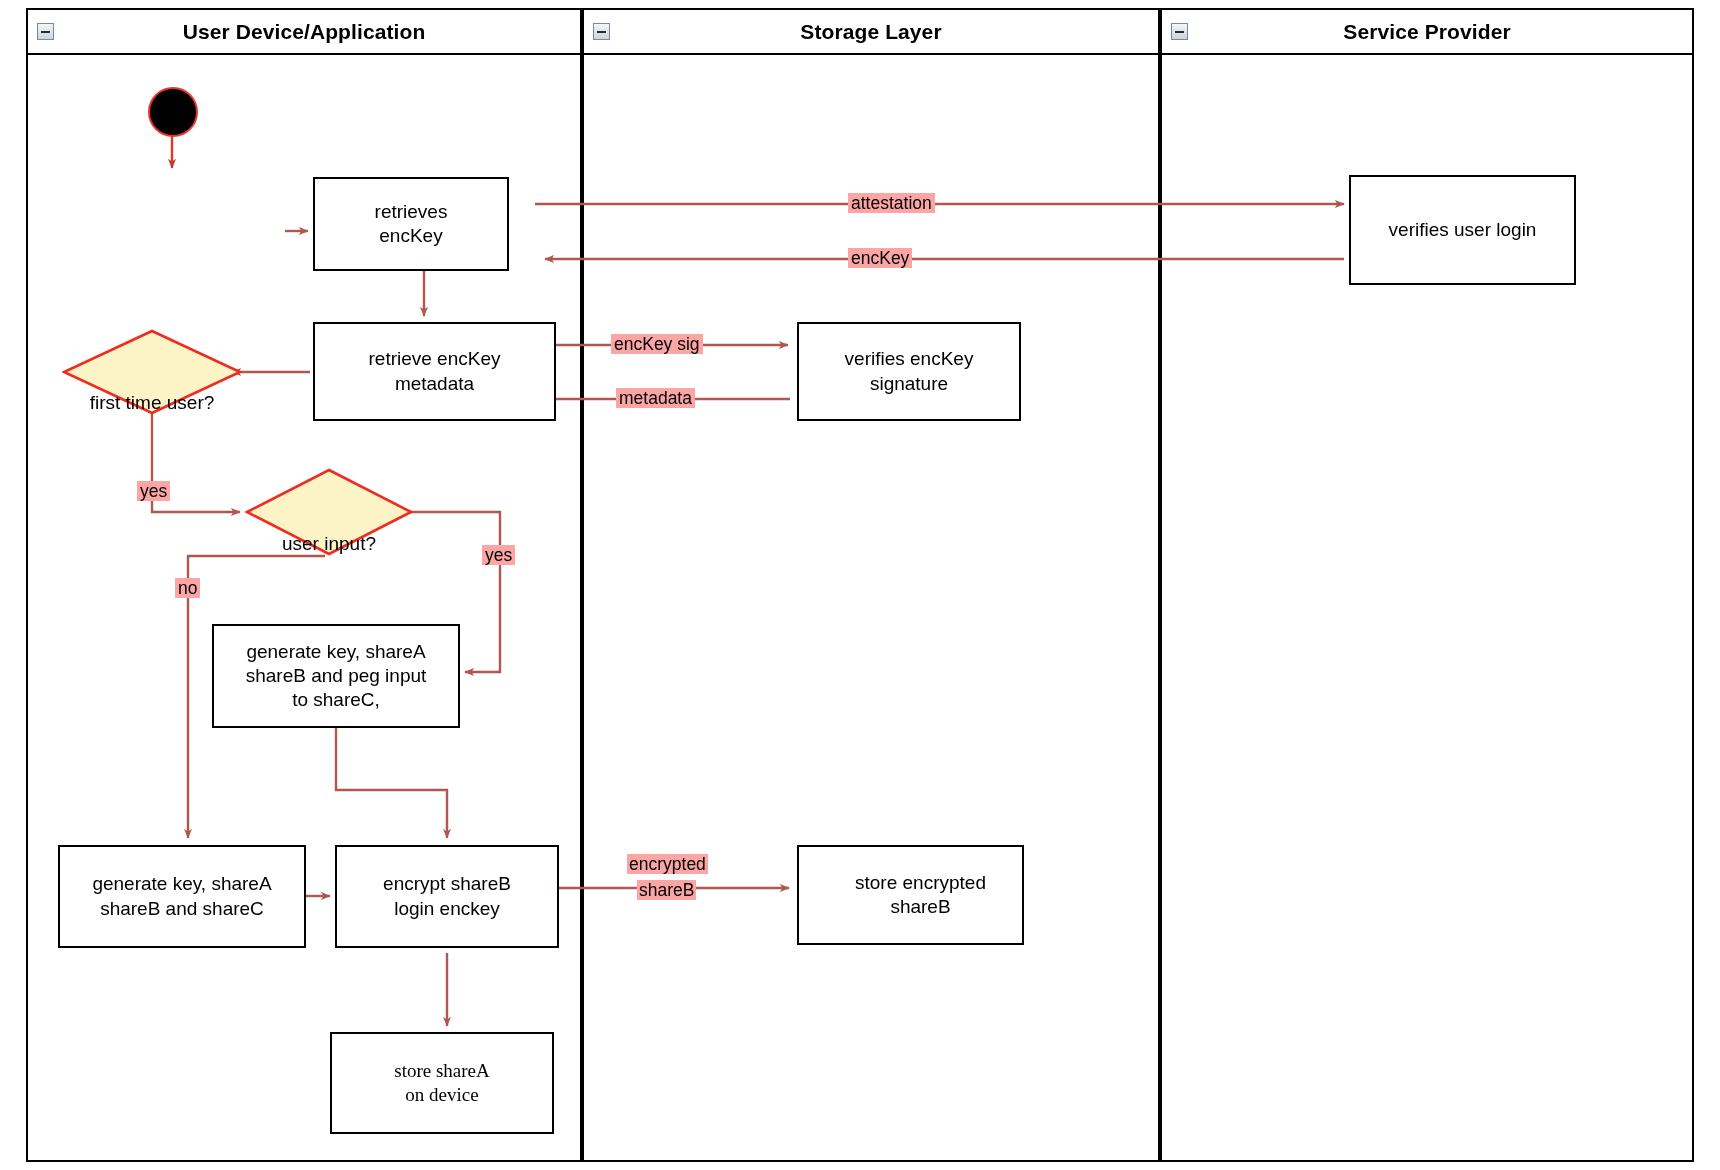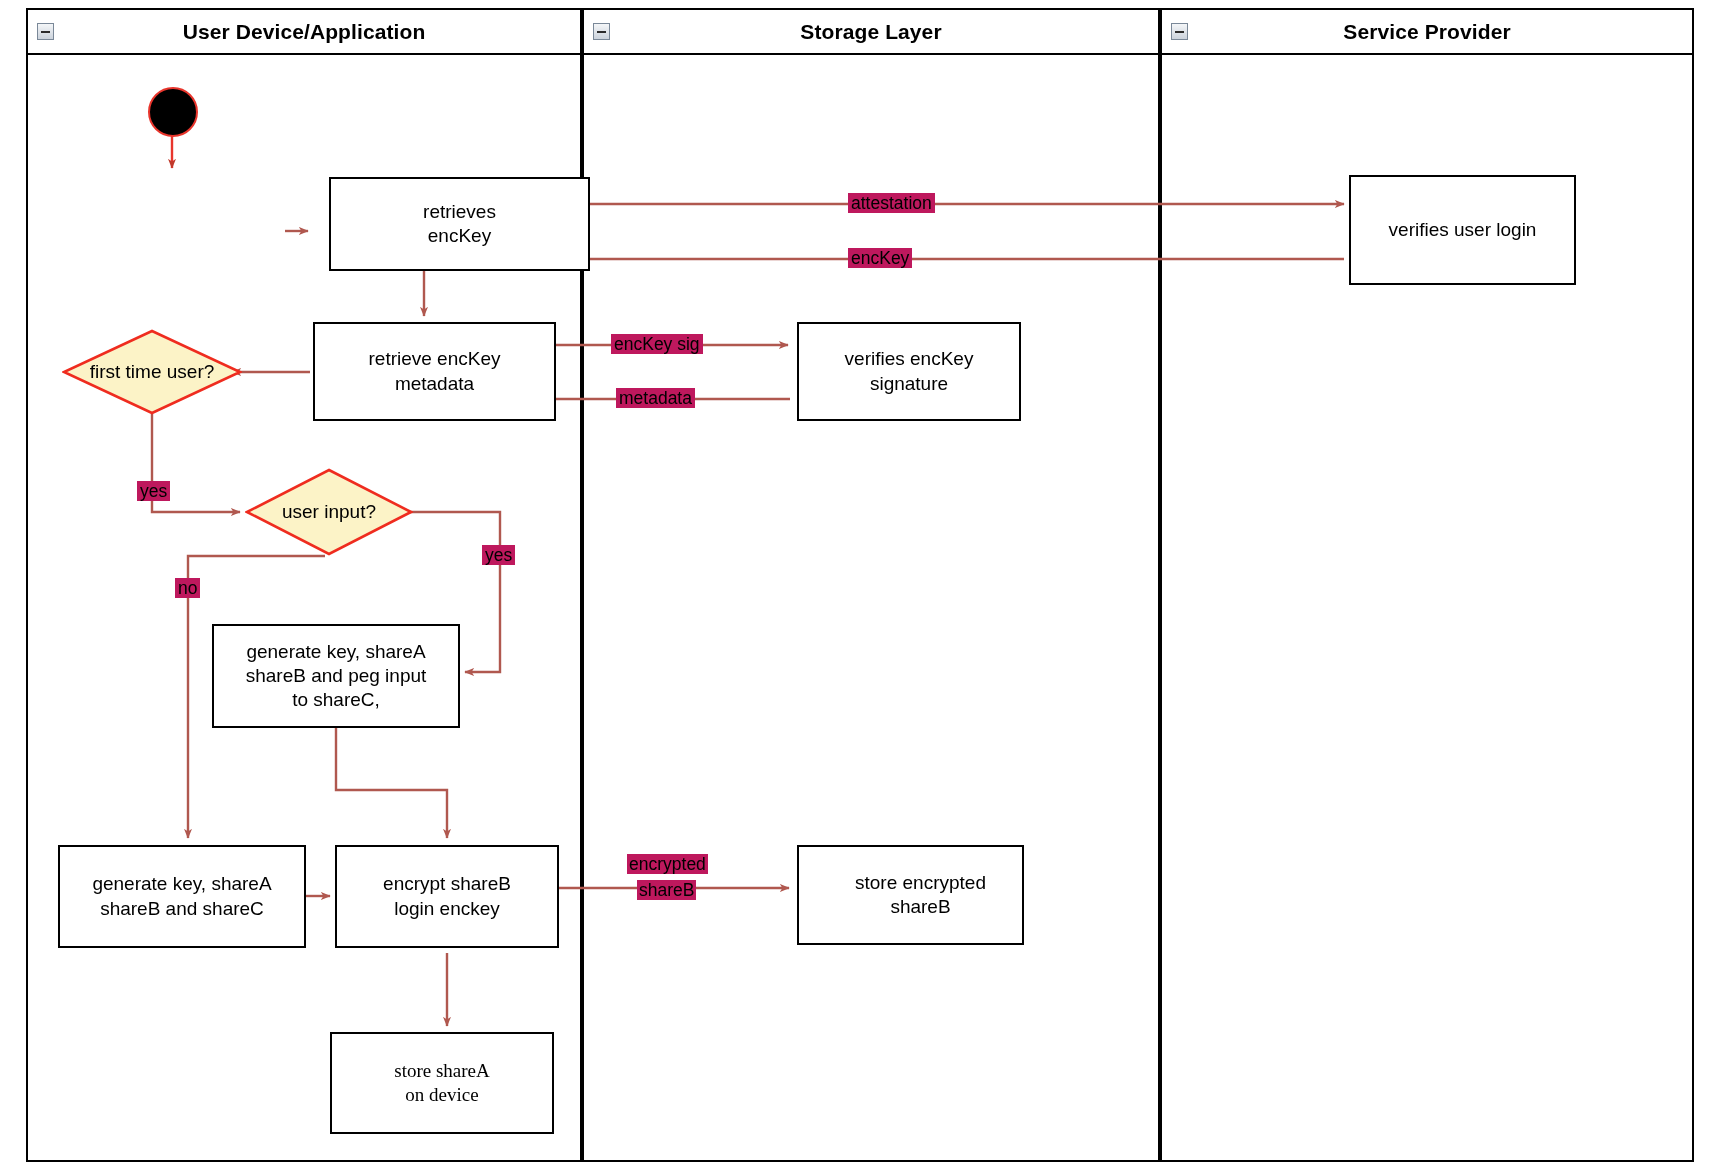--- a/index.html
+++ b/index.html
@@ -15,28 +15,28 @@
                 border:1px solid #7a8898;background:linear-gradient(#f4f6f8,#ccd3dc);
                 display:flex;align-items:center;justify-content:center;}
   .collapse-box::before{content:"";display:block;width:9px;height:2px;background:#2b2b2b;}
 
   
   .node{position:absolute;box-sizing:border-box;border:2px solid #000000;background:#ffffff;
         display:flex;align-items:center;justify-content:center;text-align:center;
         font-size:19px;color:#000000;line-height:1.28;padding:2px 4px;}
   .node span{display:block;}
 
-  .diamond{position:absolute;box-sizing:border-box;display:flex;align-items:center;justify-content:center;}
+  .diamond{position:absolute;box-sizing:border-box;display:flex;align-items:flex-end;justify-content:center;}
   .diamond svg{position:absolute;left:0;top:0;}
   .diamond .dlabel{position:relative;z-index:2;text-align:center;font-size:19px;color:#000;line-height:1.2;}
 
   .start-node{position:absolute;border-radius:50%;background:#000000;border:2px solid #e8352c;box-sizing:border-box;}
 
   
-  .elabel{position:absolute;font-size:17.5px;color:#000000;background:#be185d;padding:0 3px;white-space:nowrap;line-height:1.15;text-align:center;}
+  .elabel{position:absolute;font-size:17.5px;color:#000000;background:#fca5a5;padding:0 3px;white-space:nowrap;line-height:1.15;text-align:center;}
   .elabel.two{padding:0 2px;}
 
   svg.edges{position:absolute;left:0;top:0;width:1720px;height:1170px;pointer-events:none;}
 </style>
 </head>
 <body>
 
 <div id="canvas">
 
   <div class="lane" style="left:26px;width:556px;">
@@ -97,21 +97,21 @@
     <path d="M305,896 L330,896" stroke="#b0584f" stroke-width="2.4" fill="none" marker-end="url(#ah)"></path>
 
     <path d="M559,888 L789,888" stroke="#b0584f" stroke-width="2.4" fill="none" marker-end="url(#ah)"></path>
 
     <path d="M447,953 L447,1026" stroke="#b0584f" stroke-width="2.4" fill="none" marker-end="url(#ah)"></path>
   </svg>
 
   <div class="start-node" style="left:148px;top:87px;width:50px;height:50px;"></div>
 
 
-  <div class="node" style="left:313px;top:177px;width:261px;height:94px;margin-left:16px;">
+  <div class="node" style="left:313px;top:177px;width:196px;height:94px;">
     <div>
       <span>retrieves</span>
       <span>encKey</span>
     </div>
   </div>
 
   <div class="node" style="left:1349px;top:175px;width:227px;height:110px;">
     <div>
       <span>verifies user login</span>
     </div>

